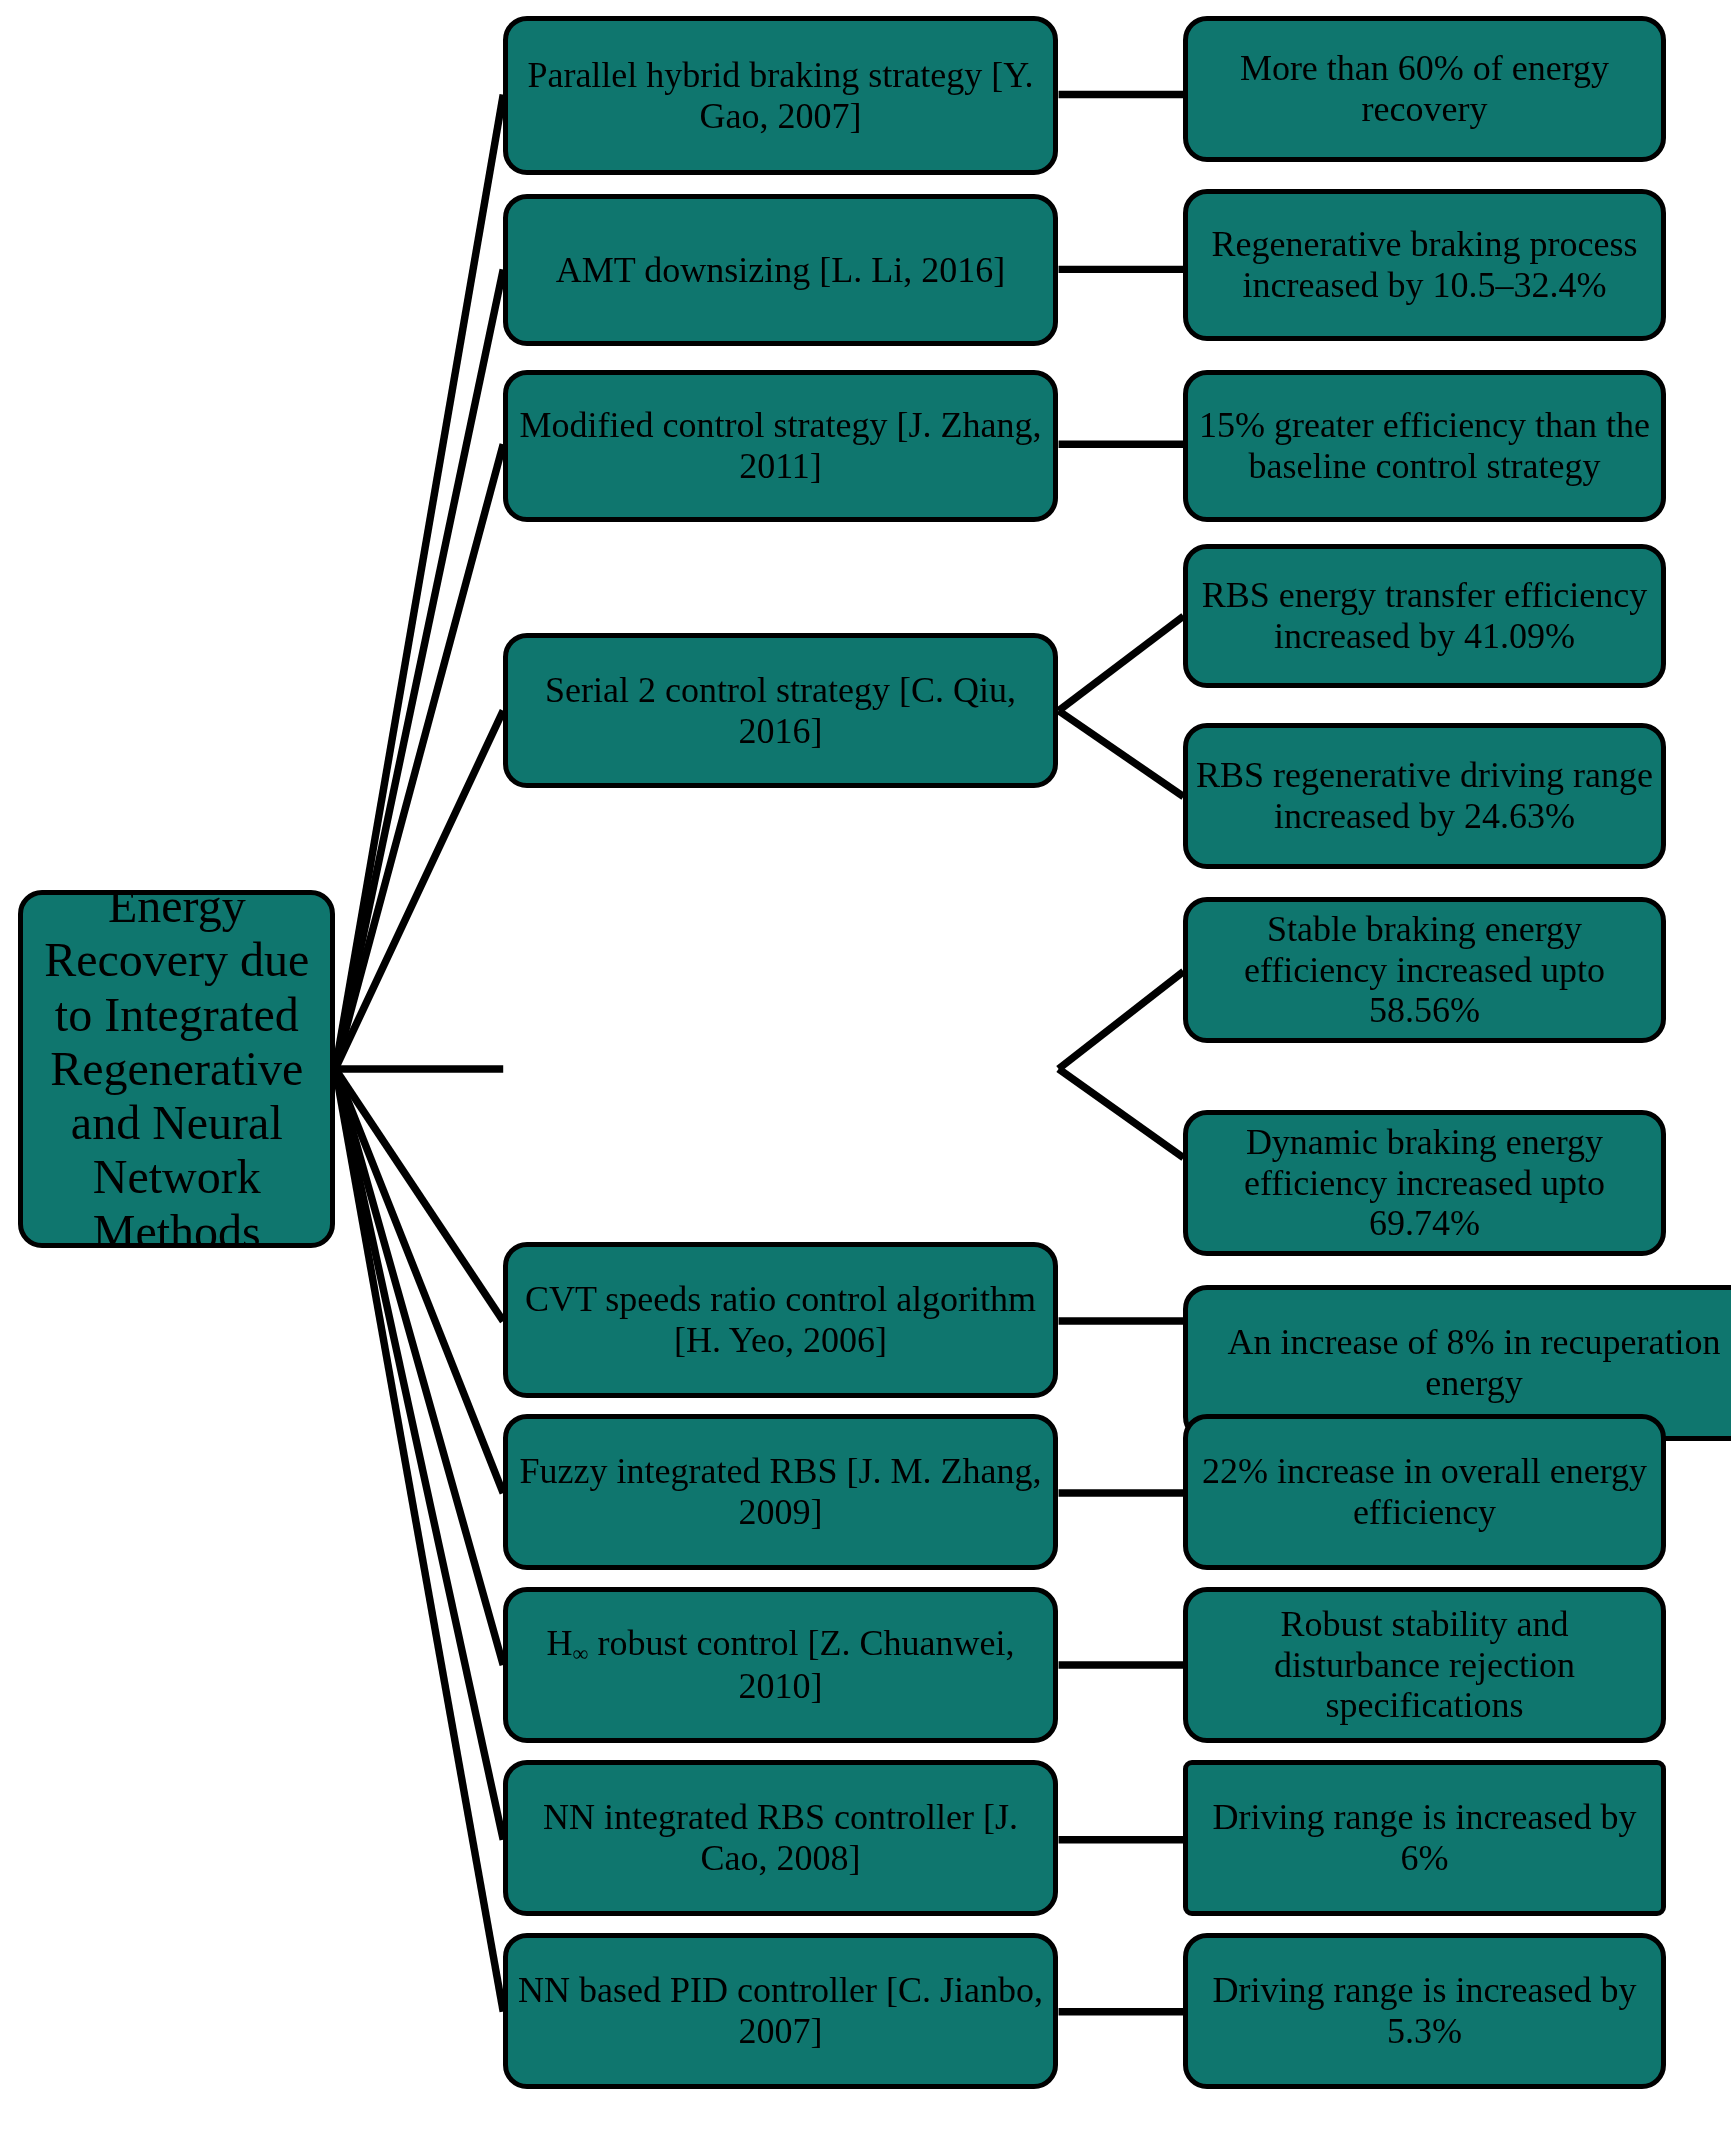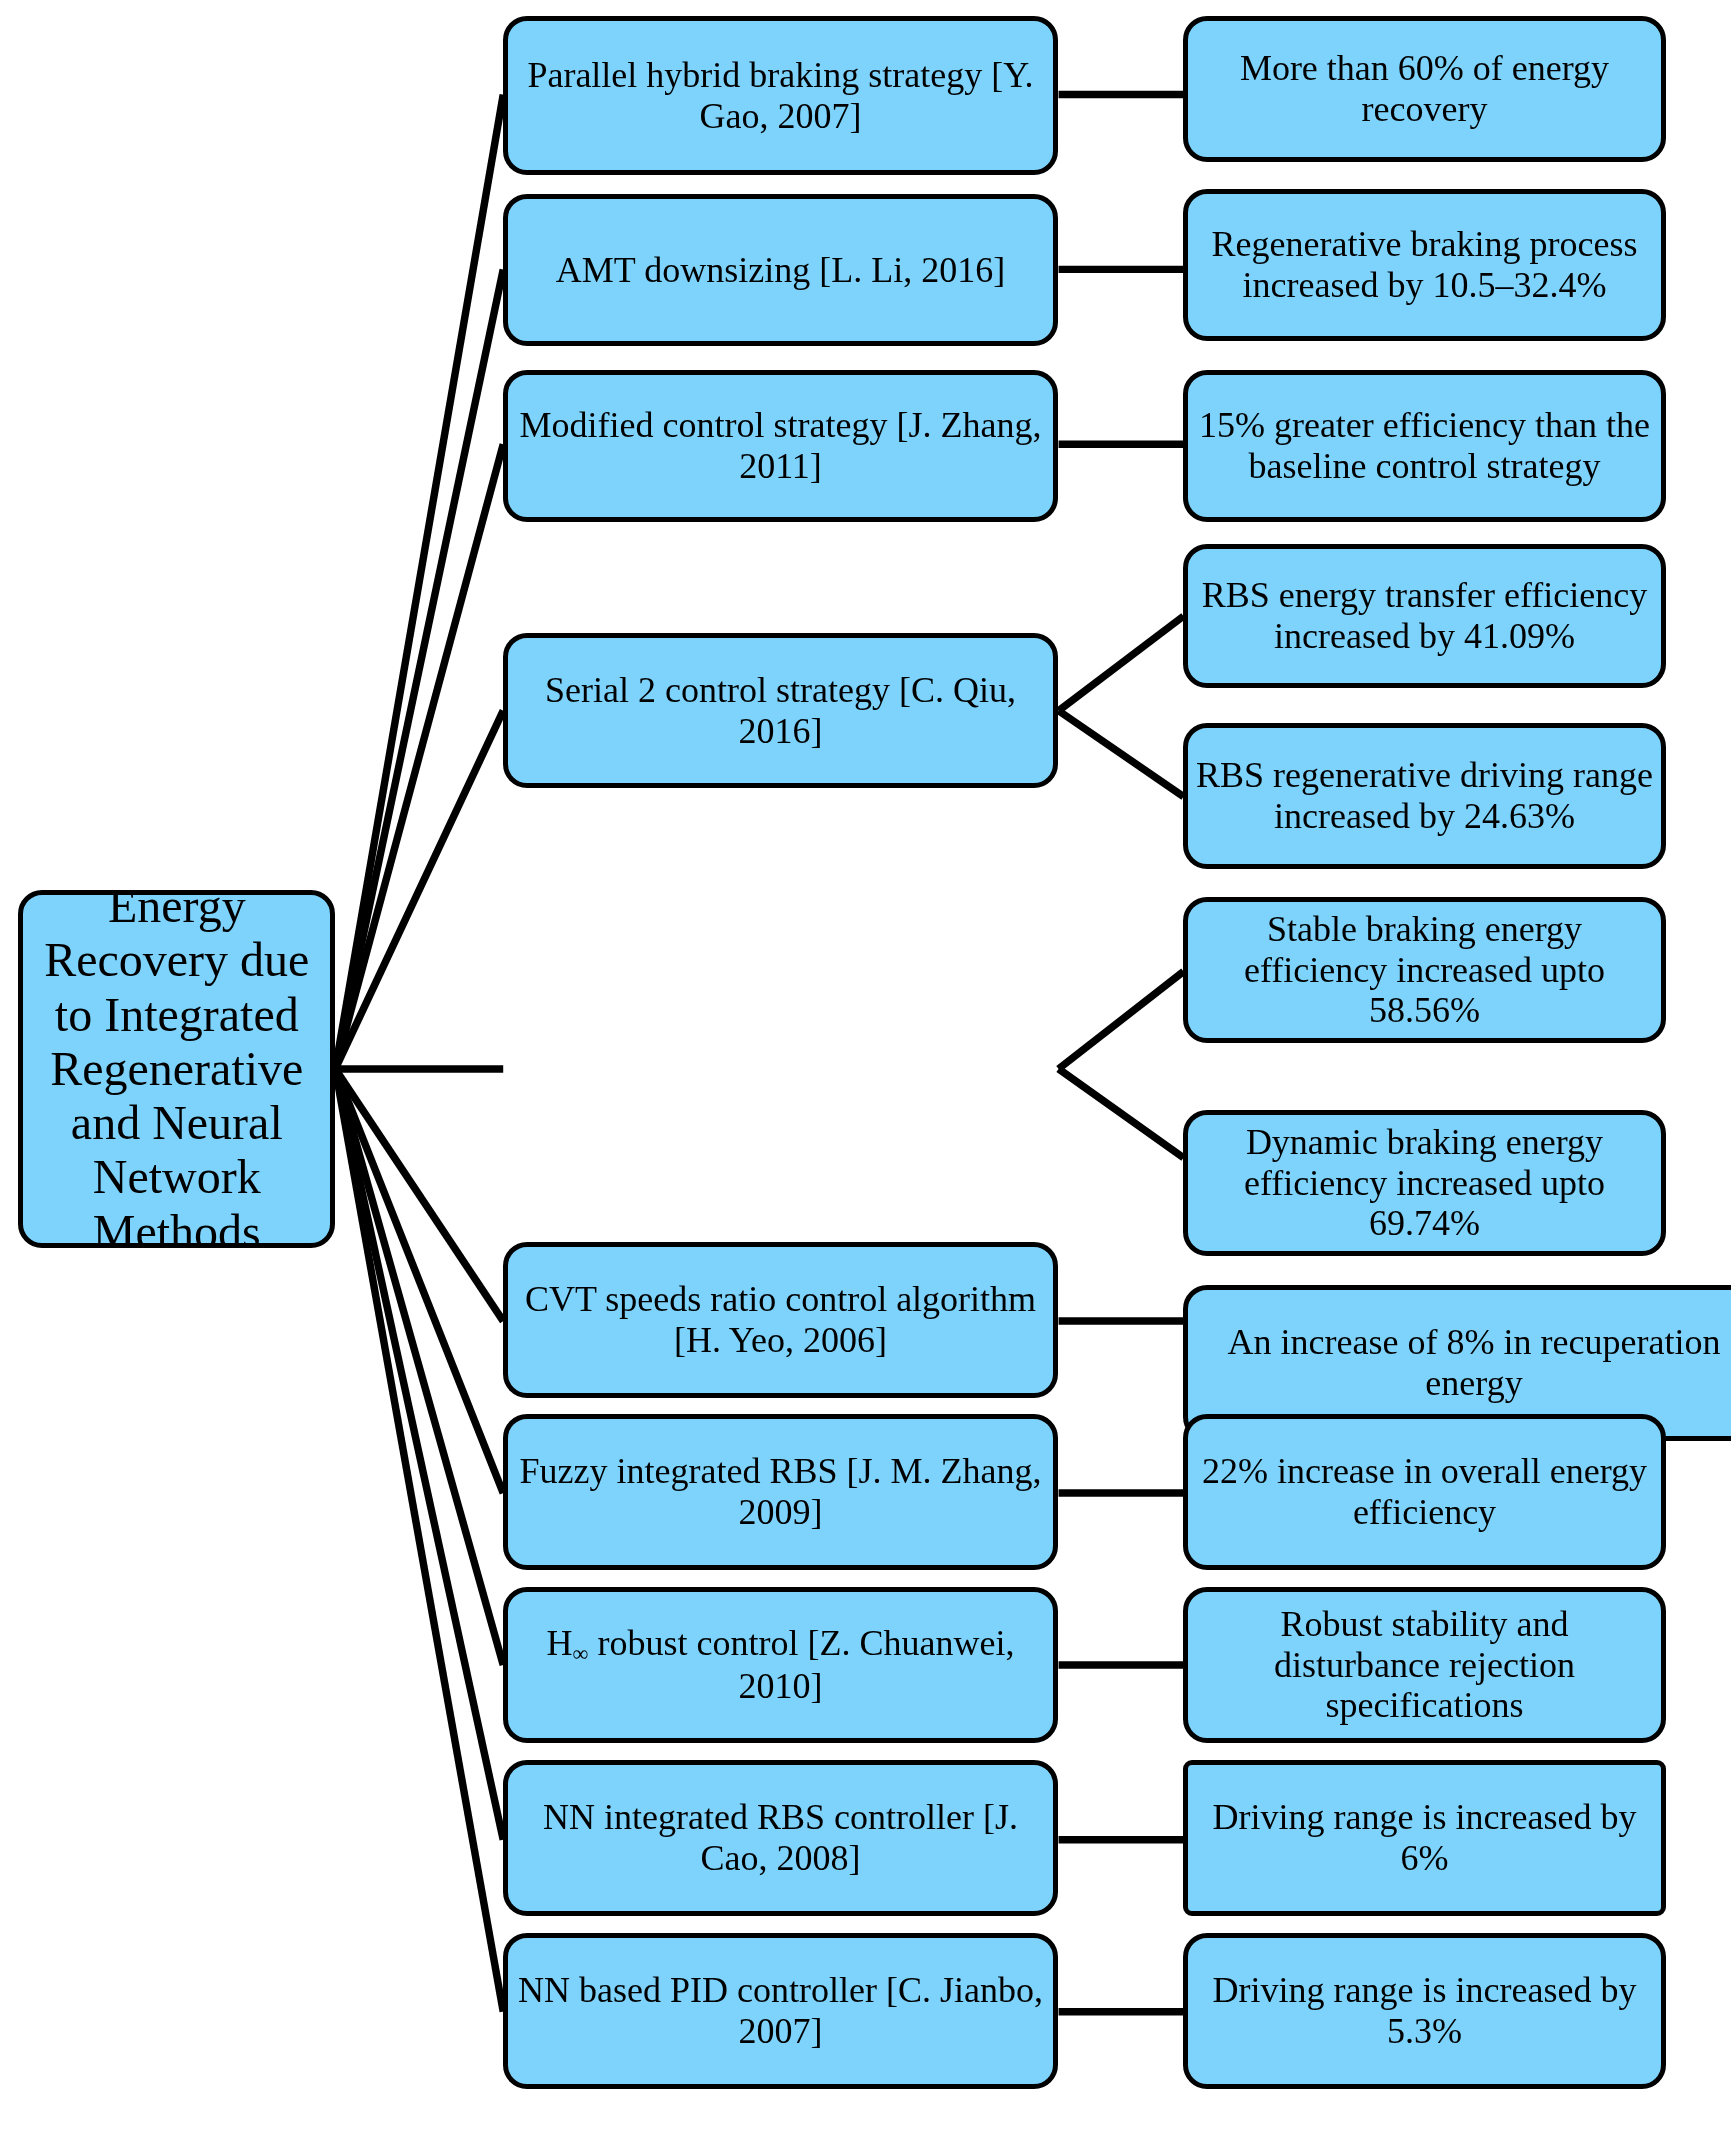--- a/index.html
+++ b/index.html
@@ -4,21 +4,21 @@
 <style>
   html,body{margin:0;padding:0;background:#ffffff;}
   body{font-family:"Liberation Serif", serif;}
   #stage{position:relative;width:1732px;height:2151px;background:#ffffff;overflow:hidden;}
   #edges{position:absolute;left:0;top:0;width:1732px;height:2151px;}
   .node{
     position:absolute;
     box-sizing:border-box;
     border:5.2px solid #000000;
     border-radius:24px;
-    background:#7dd3fc;
+    background:#0f766e;
     display:flex;
     align-items:center;
     justify-content:center;
     text-align:center;
     color:#000000;
     font-family:"Liberation Serif", serif;
     line-height:1.13;
     padding:14px 8px;
     z-index:2;
   }

